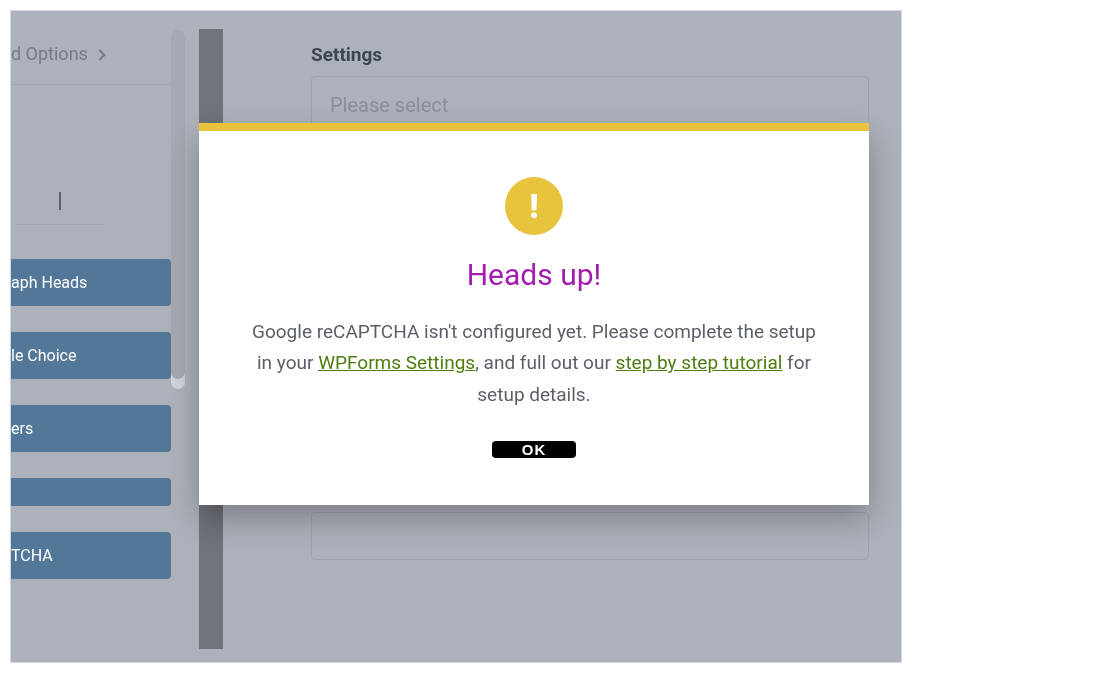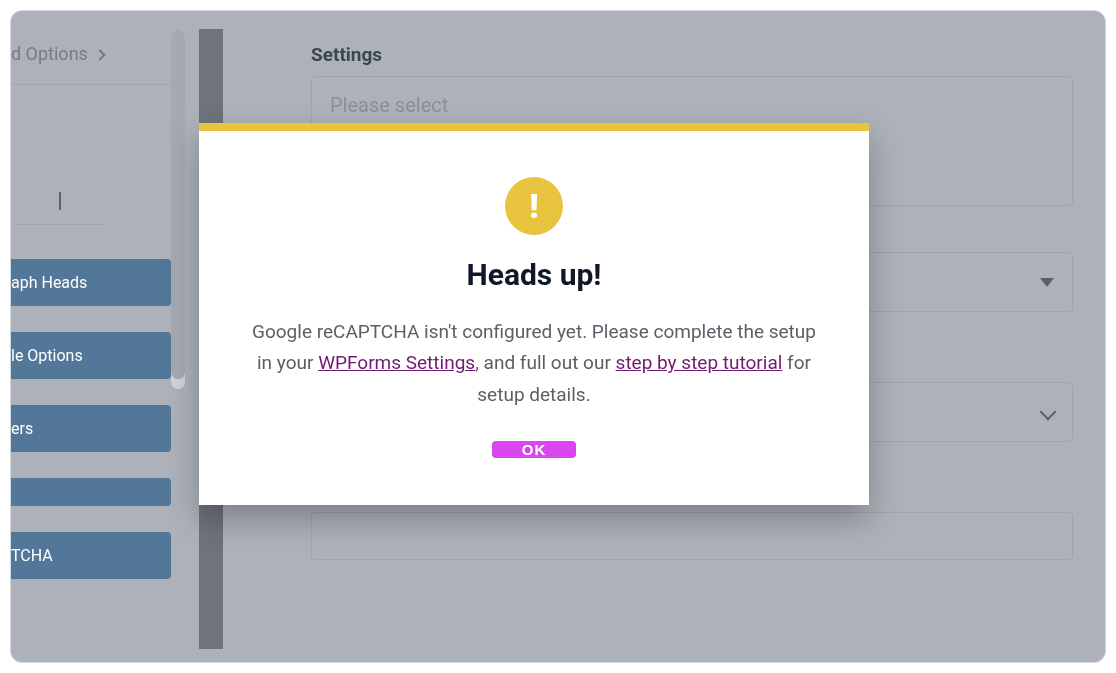--- a/index.html
+++ b/index.html
@@ -7,23 +7,23 @@
       font-family: -apple-system, BlinkMacSystemFont, "Segoe UI", Roboto, sans-serif;
       background: #fff;
       width: 1116px;
       height: 673px;
       overflow: hidden;
       position: relative;
     }
     .frame {
       position: absolute;
       left: 10px; top: 10px;
-      width: 1096px; height: 653px;
+      width: 892px; height: 653px;
       border: 1px solid #d4d7dd;
-      border-radius: 12px;
+      border-radius: 0;
       overflow: hidden;
       background: #c5cbd4;
     }
     .inner {
       position: relative;
       width: 100%; height: 100%;
     }
     .overlay-shade {
       position: absolute;
       inset: 0;
@@ -166,38 +166,38 @@
       margin: 6px auto 22px;
       display: flex;
       align-items: center;
       justify-content: center;
       color: #fff;
       font-weight: 900;
       font-size: 34px;
     }
     .modal h2 {
       font-size: 30px;
-      font-weight: 700;
-      color: #0f172a;
+      font-weight: 400;
+      color: #a21caf;
       margin-bottom: 24px;
     }
     .modal p {
       font-size: 19px;
       line-height: 1.65;
       color: #5b6068;
       margin-bottom: 30px;
       font-weight: 400;
     }
     .modal a {
-      color: #701a75;
+      color: #4d7c0f;
       text-decoration: underline;
       cursor: pointer;
     }
     .ok-btn {
-      background: #d946ef;
+      background: #000000;
       color: #fff;
       border: none;
       font-weight: 700;
       font-size: 15px;
       letter-spacing: 1px;
       padding: 0 30px;
       border-radius: 4px;
       cursor: pointer;
     }
   </style>
@@ -214,21 +214,21 @@
         <span style="display:inline-block;width:8px;height:8px;border-right:2px solid #777c84;border-top:2px solid #777c84;transform:rotate(45deg);margin-top:2px;"></span>
       </div>
       <div class="sidebar-chev">
         <span class="chev-down-sm"></span>
       </div>
       <div class="sidebar-items">
         <div class="sidebar-item">
           <span>aph Heads</span>
         </div>
         <div class="sidebar-item">
-          <span>le Options</span>
+          <span>le Choice</span>
         </div>
         <div class="sidebar-item">
           <span>ers</span>
         </div>
         <div class="sidebar-item">
           <span></span>
         </div>
         <div class="sidebar-item">
           <span>TCHA</span>
         </div>

